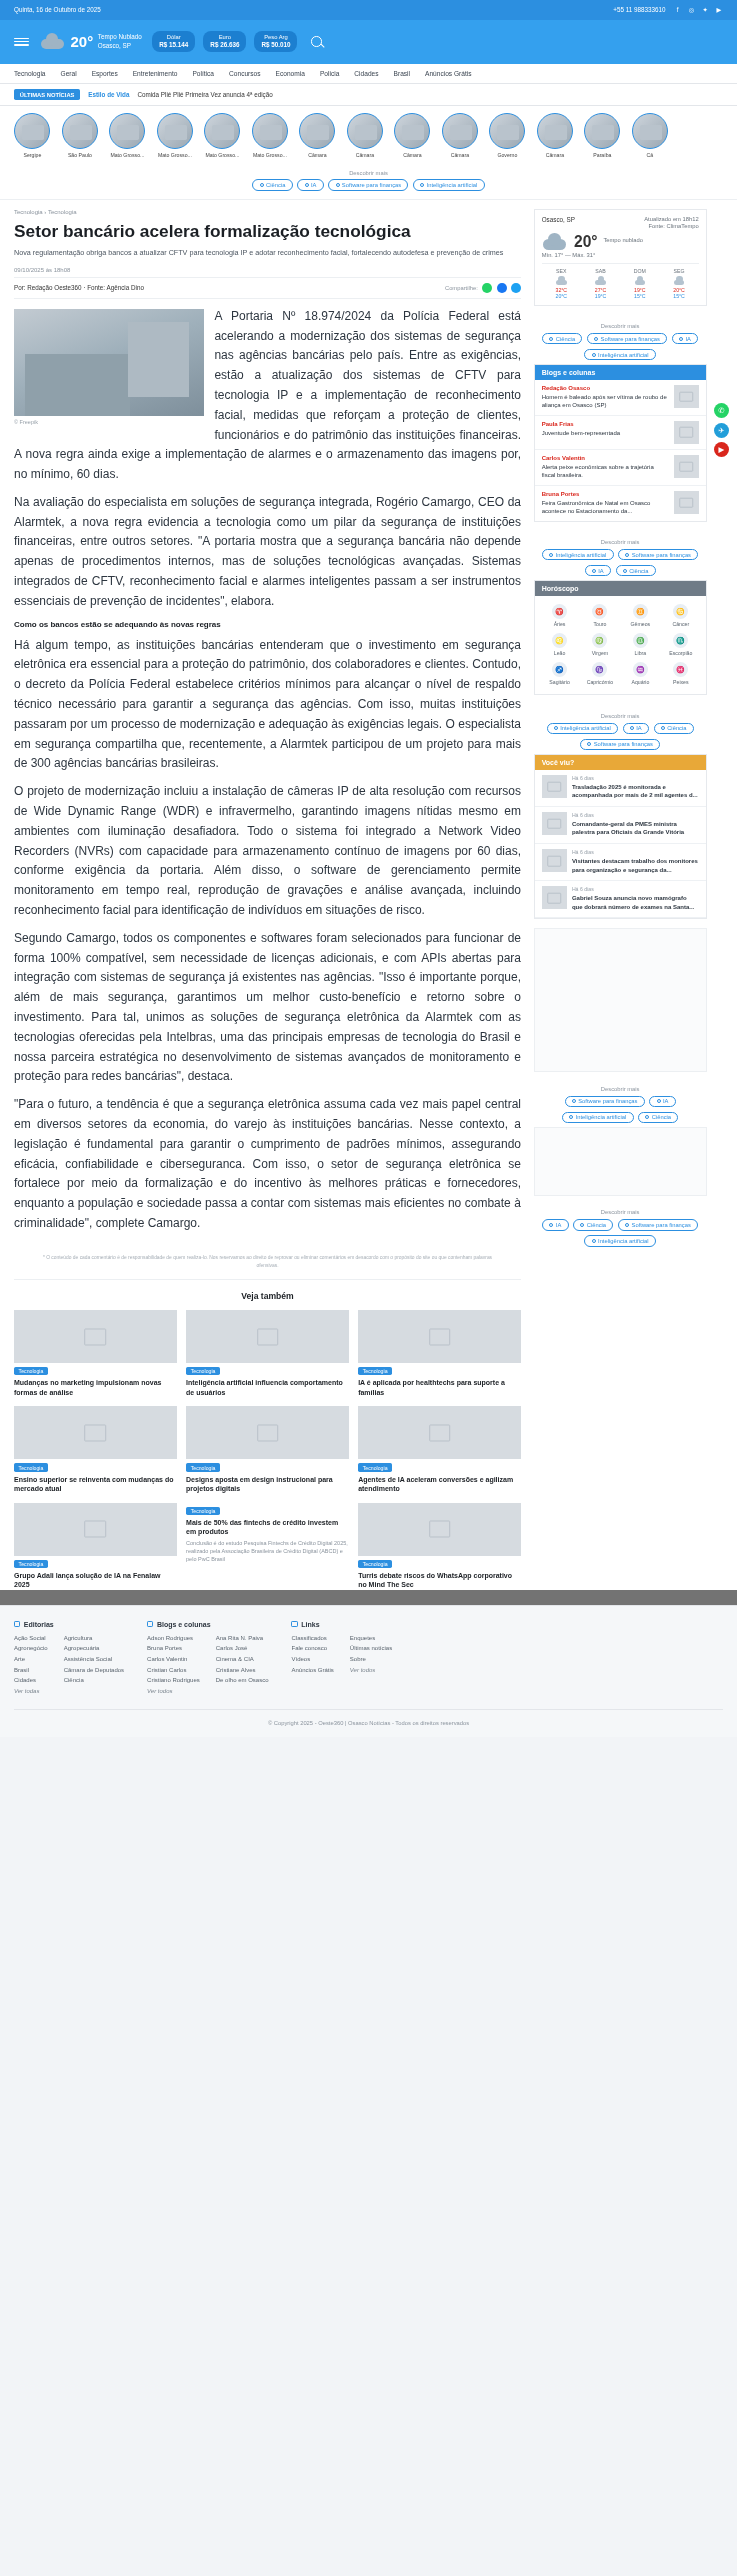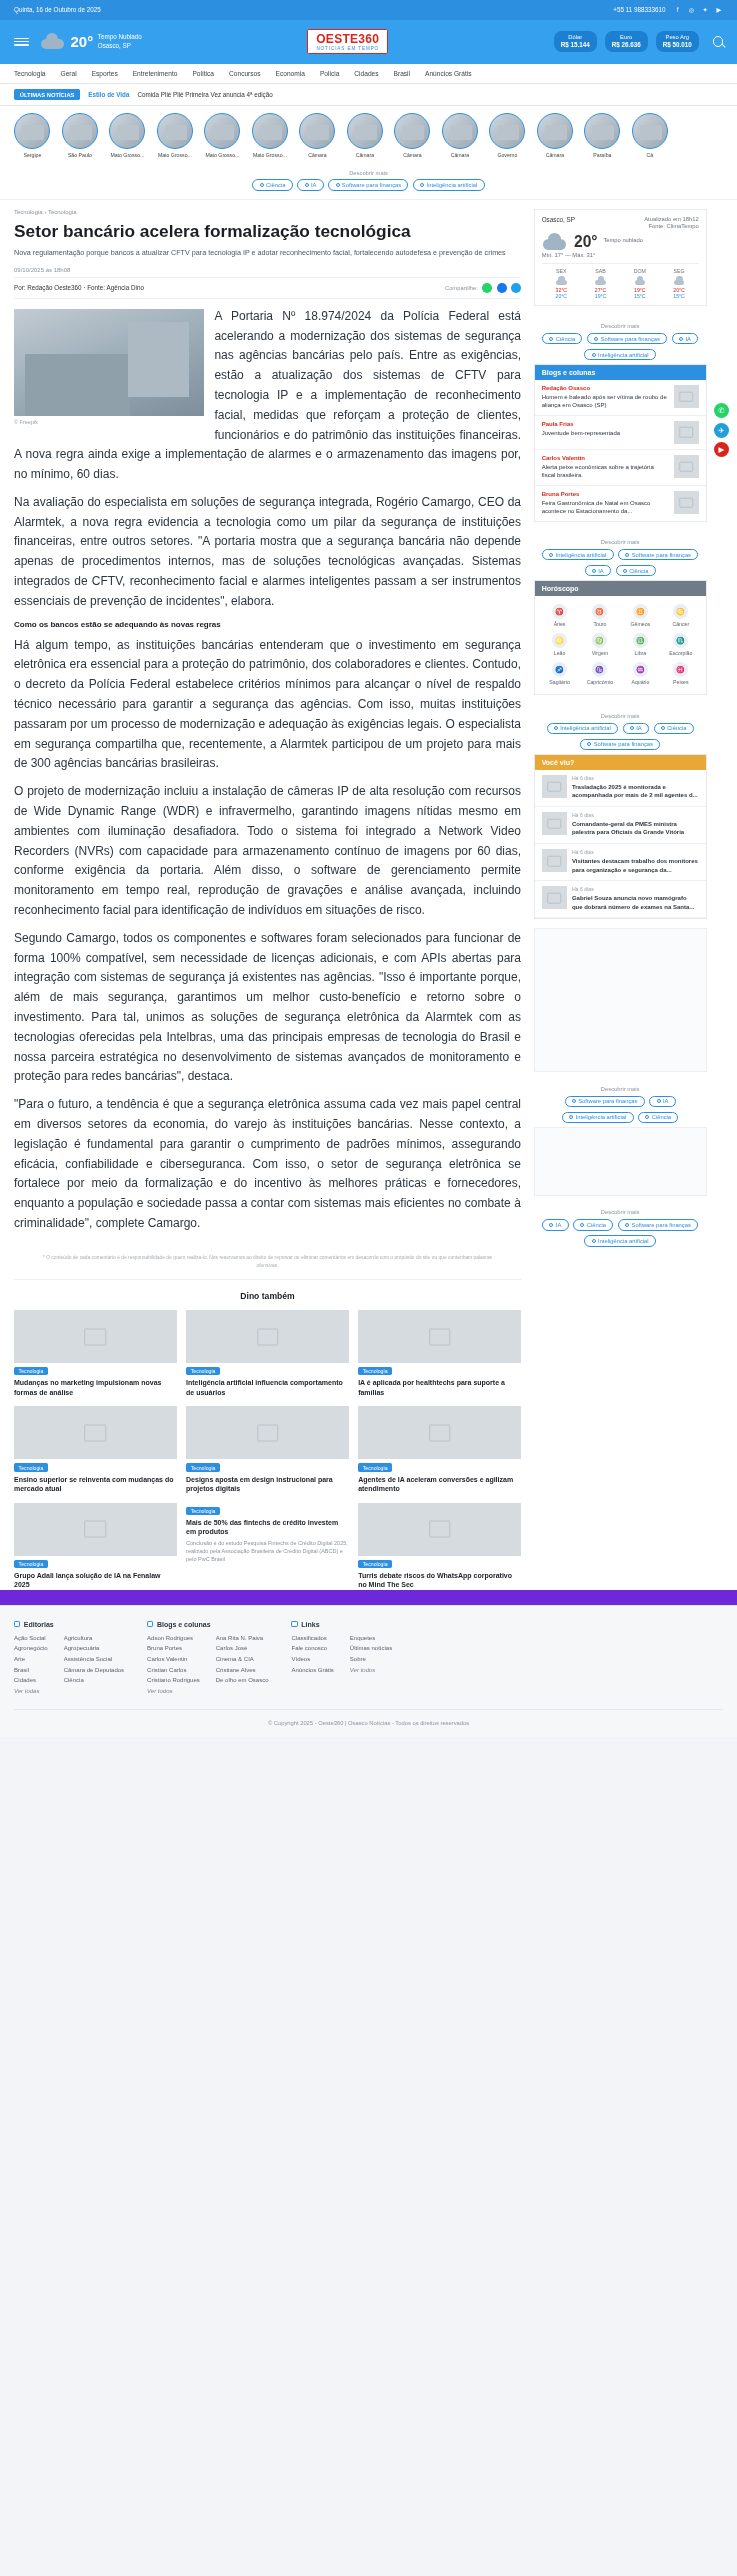--- a/index.html
+++ b/index.html
@@ -3,21 +3,21 @@
 <meta charset="utf-8">
 <style>
   * { box-sizing: border-box; margin: 0; padding: 0; }
   body {
     font-family: "Liberation Sans", sans-serif;
     background: #f2f4f7;
     color: #222;
     font-size: 7.5px;
     width: 737px;
   }
-  .page { width: 737px; margin: 0 auto; background: #6d28d9; }
+  .page { width: 737px; margin: 0 auto; background: #737373; }
 
   
   .topbar {
     background: #2c8fe0;
     color: #fff;
     height: 19.6px;
     display: flex;
     align-items: center;
     padding: 0 14px;
     font-size: 6.3px;
@@ -252,26 +252,20 @@
         <i></i>
         <i></i>
       </div>
     <div class="weather-box">
       <span class="cloud"></span>
       <span class="temp">20°</span>
       <span class="wsub">
         <span>Tempo Nublado</span><br>
         <span>Osasco, SP</span>
       </span>
-    </div>
-    <div class="logo-wrap">
-      <div class="logo">
-        <div class="l1">OESTE360</div>
-        <div class="l2">NOTICIAS EM TEMPO</div>
-      </div>
     </div>
     <div class="quotes">
       <div class="quote">
         <span>Dólar</span>
         <b>R$ 15.144</b>
       </div>
       <div class="quote">
         <span>Euro</span>
         <b>R$ 26.636</b>
       </div>
@@ -388,21 +382,21 @@
 
     <div class="main">
 
       <div class="breadcrumb">
         <a>Tecnologia</a>
         <span> › </span>
         <a>Tecnologia</a>
       </div>
 
       <h1 class="title">Setor bancário acelera formalização tecnológica</h1>
-      <div class="subtitle">Nova regulamentação porque bancos a atualizar CFTV para tecnologia IP e adotar reconhecimento facial, fortalecendo autodefesa e prevenção de crimes</div>
+      <div class="subtitle">Nova regulamentação obriga bancos a atualizar CFTV para tecnologia IP e adotar reconhecimento facial, fortalecendo autodefesa e prevenção de crimes</div>
       <div class="meta-date">09/10/2025 às 18h08</div>
 
       <div class="byline">
         <span>Por: Redação Oeste360</span>&nbsp;·&nbsp;
         <span>Fonte: Agência Dino</span>
         <span class="share">
           <span>Compartilhe:</span>
           <span class="share-ico share-wa"></span>
           <span class="share-ico share-fb"></span>
           <span class="share-ico share-tw"></span>
@@ -418,21 +412,21 @@
         <p>Na avaliação do especialista em soluções de segurança integrada, Rogério Camargo, CEO da Alarmtek, a nova regra evidencia a tecnologia como um pilar da segurança de instituições financeiras, entre outros setores. "A portaria mostra que a segurança bancária não depende apenas de procedimentos internos, mas de soluções tecnológicas avançadas. Sistemas integrados de CFTV, reconhecimento facial e alarmes inteligentes passam a ser instrumentos essenciais de prevenção de incidentes", elabora.</p>
         <h2>Como os bancos estão se adequando às novas regras</h2>
         <p>Há algum tempo, as instituições bancárias entenderam que o investimento em segurança eletrônica era essencial para a proteção do patrimônio, dos colaboradores e clientes. Contudo, o decreto da Polícia Federal estabelece critérios mínimos para alcançar o nível de respaldo técnico necessário para garantir a segurança das agências. Com isso, muitas instituições passaram por um processo de modernização e adequação às exigências legais. O especialista em segurança compartilha que, recentemente, a Alarmtek participou de um projeto para mais de 300 agências bancárias brasileiras.</p>
         <p>O projeto de modernização incluiu a instalação de câmeras IP de alta resolução com recursos de Wide Dynamic Range (WDR) e infravermelho, garantindo imagens nítidas mesmo em ambientes com iluminação desafiadora. Todo o sistema foi integrado a Network Video Recorders (NVRs) com capacidade para armazenamento contínuo de imagens por 60 dias, conforme exigência da portaria. Além disso, o software de gerenciamento permite monitoramento em tempo real, reprodução de gravações e análise avançada, incluindo reconhecimento facial para identificação de indivíduos em situações de risco.</p>
         <p>Segundo Camargo, todos os componentes e softwares foram selecionados para funcionar de forma 100% compatível, sem necessidade de licenças adicionais, e com APIs abertas para integração com sistemas de segurança já existentes nas agências. "Isso é importante porque, além de mais segurança, garantimos um melhor custo-benefício e retorno sobre o investimento. Para tal, unimos as soluções de segurança eletrônica da Alarmtek com as tecnologias oferecidas pela Intelbras, uma das principais empresas de tecnologia do Brasil e nossa parceira estratégica no desenvolvimento de sistemas avançados de monitoramento e proteção para redes bancárias", destaca.</p>
         <p>"Para o futuro, a tendência é que a segurança eletrônica assuma cada vez mais papel central em diversos setores da economia, do varejo às instituições bancárias. Nesse contexto, a legislação é fundamental para garantir o cumprimento de padrões mínimos, assegurando eficácia, confiabilidade e ciberseguranca. Com isso, o setor de segurança eletrônica se fortalece por meio da formalização e do incentivo às melhores práticas e fornecedores, enquanto a população e sociedade passa a contar com sistemas mais eficientes no combate à criminalidade", complete Camargo.</p>
         <div class="disclaimer">* O conteúdo de cada comentário é de responsabilidade de quem realiza-lo. Nos reservamos ao direito de reprovar ou eliminar comentários em desacordo com o propósito do site ou que contenham palavras ofensivas.</div>
       </div>
 
       <div class="veja">
-        <h3>Dino também</h3>
+        <h3>Veja também</h3>
         <div class="grid3">
           <div class="card">
             <div class="thumb"></div>
             <span class="badge">Tecnologia</span>
             <div class="ct">Mudanças no marketing impulsionam novas formas de análise</div>
           </div>
           <div class="card">
             <div class="thumb"></div>
             <span class="badge">Tecnologia</span>
             <div class="ct">Inteligência artificial influencia comportamento de usuários</div>

